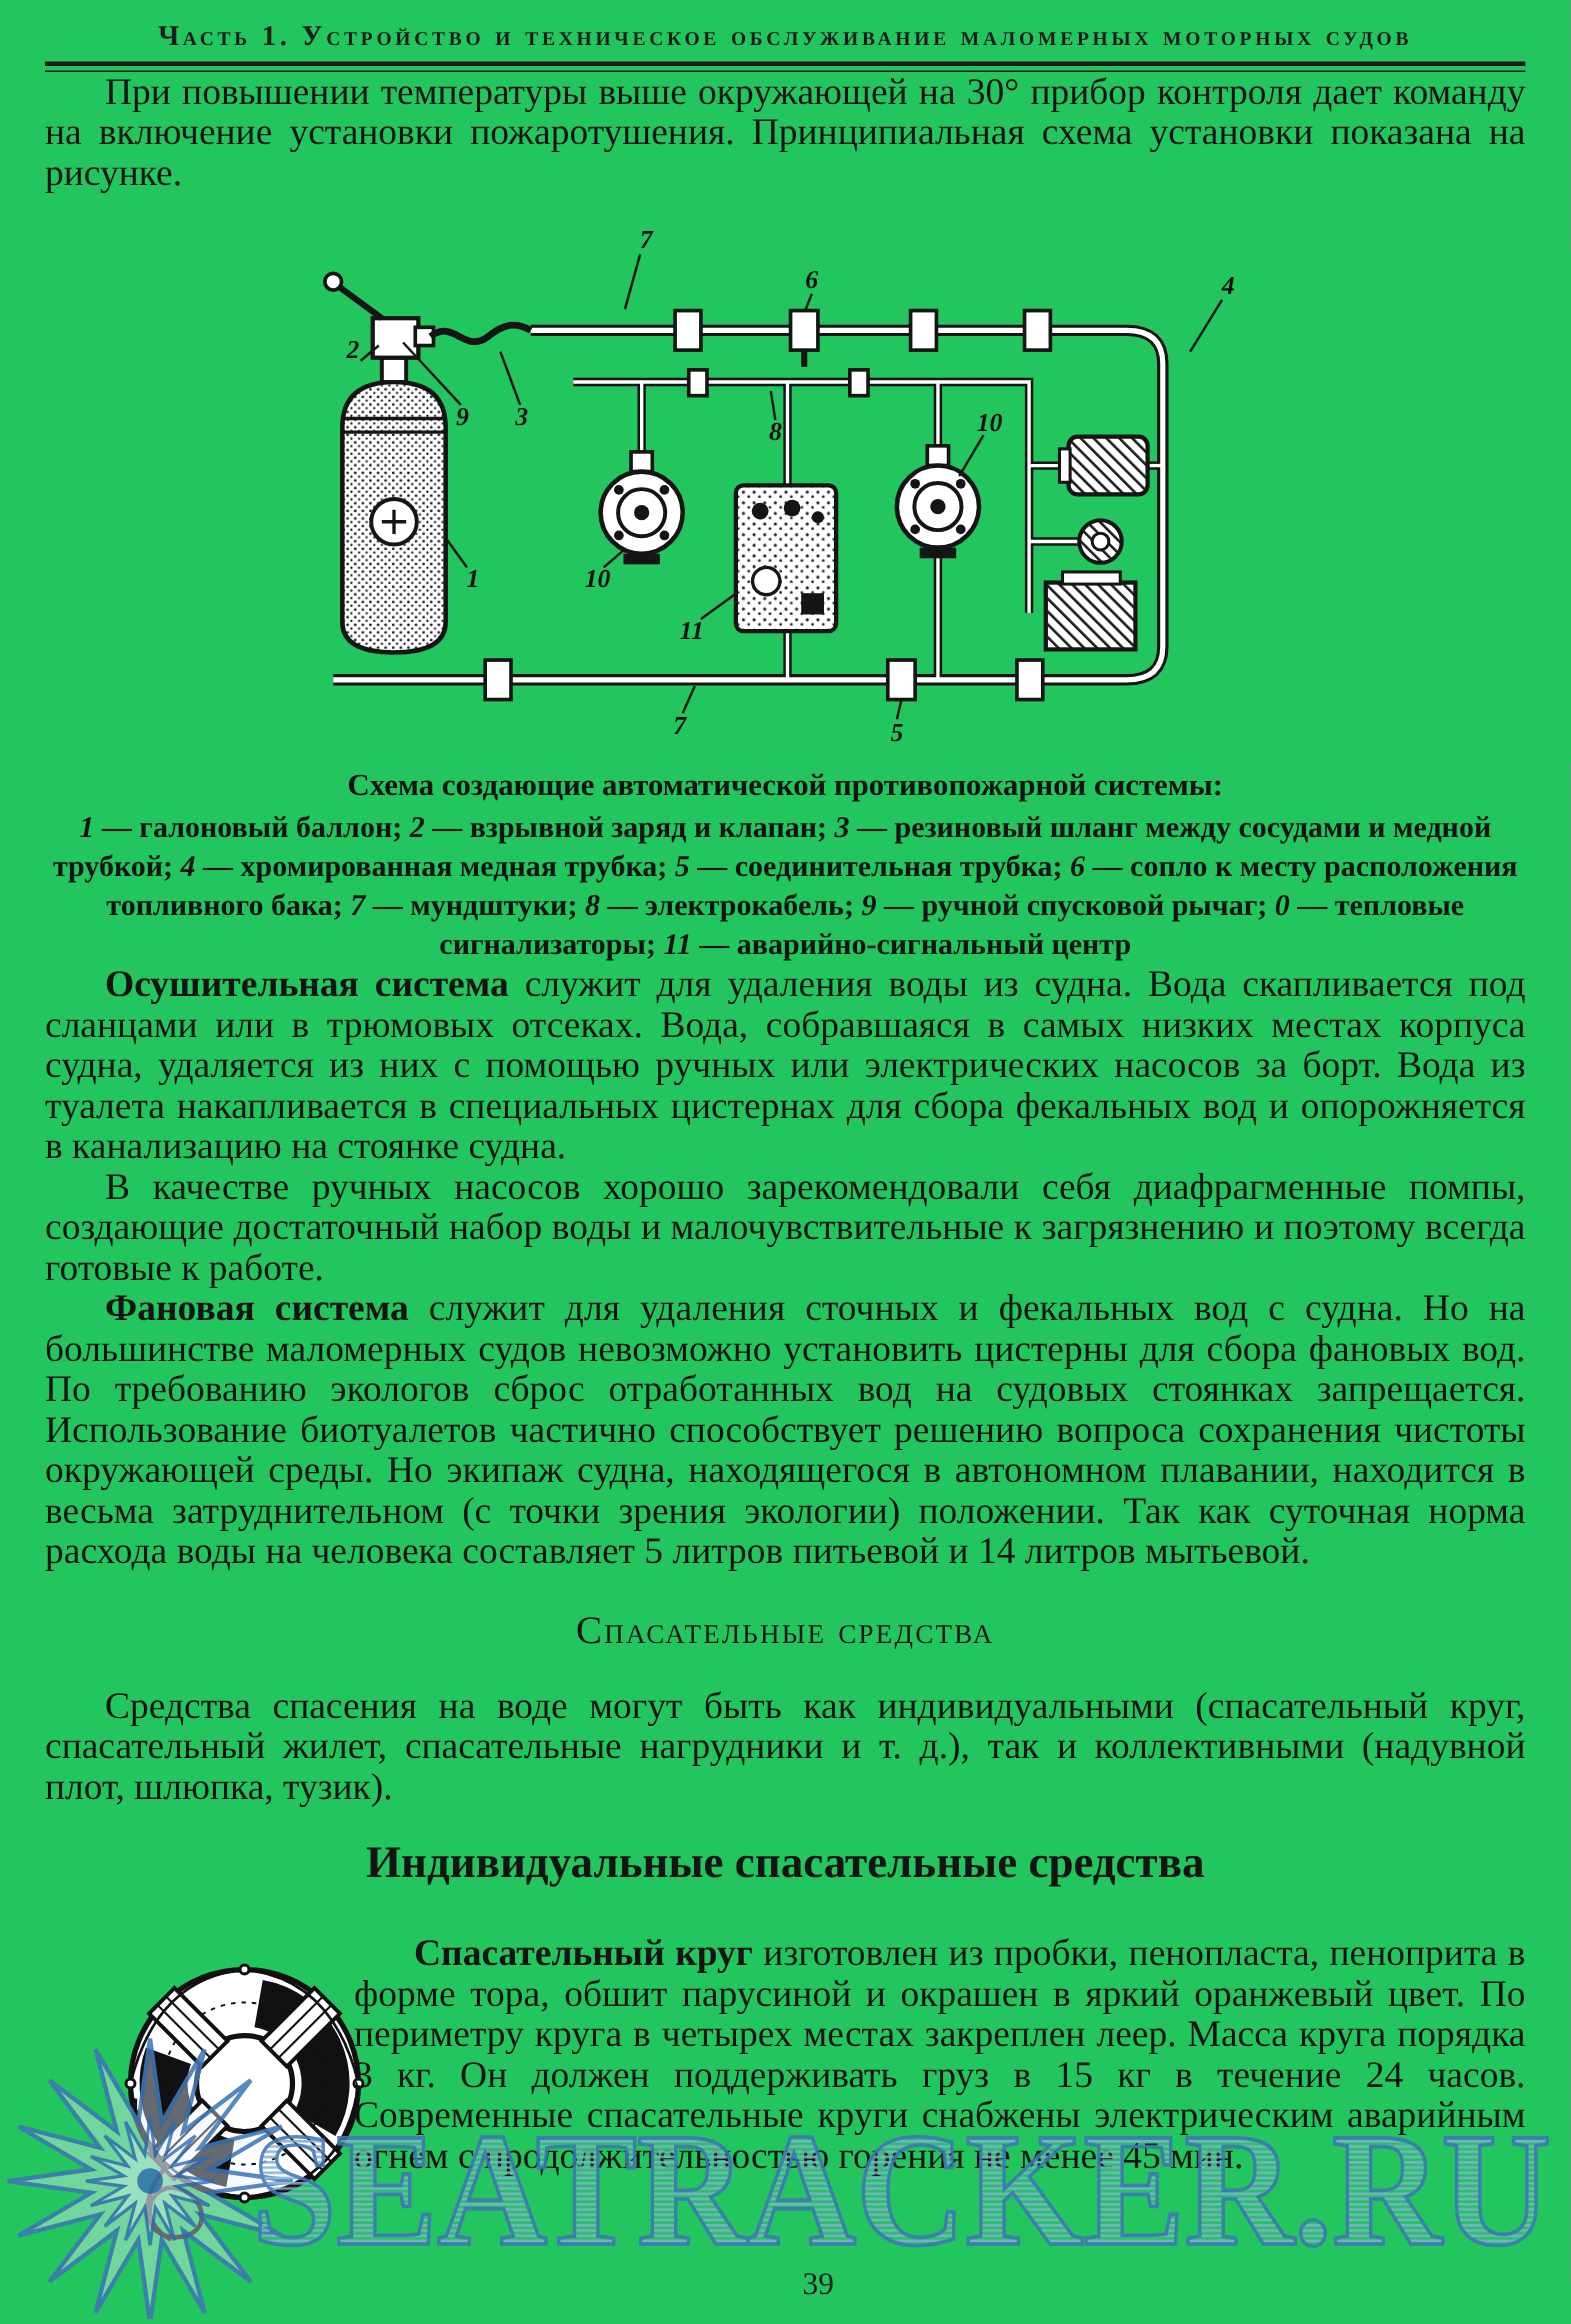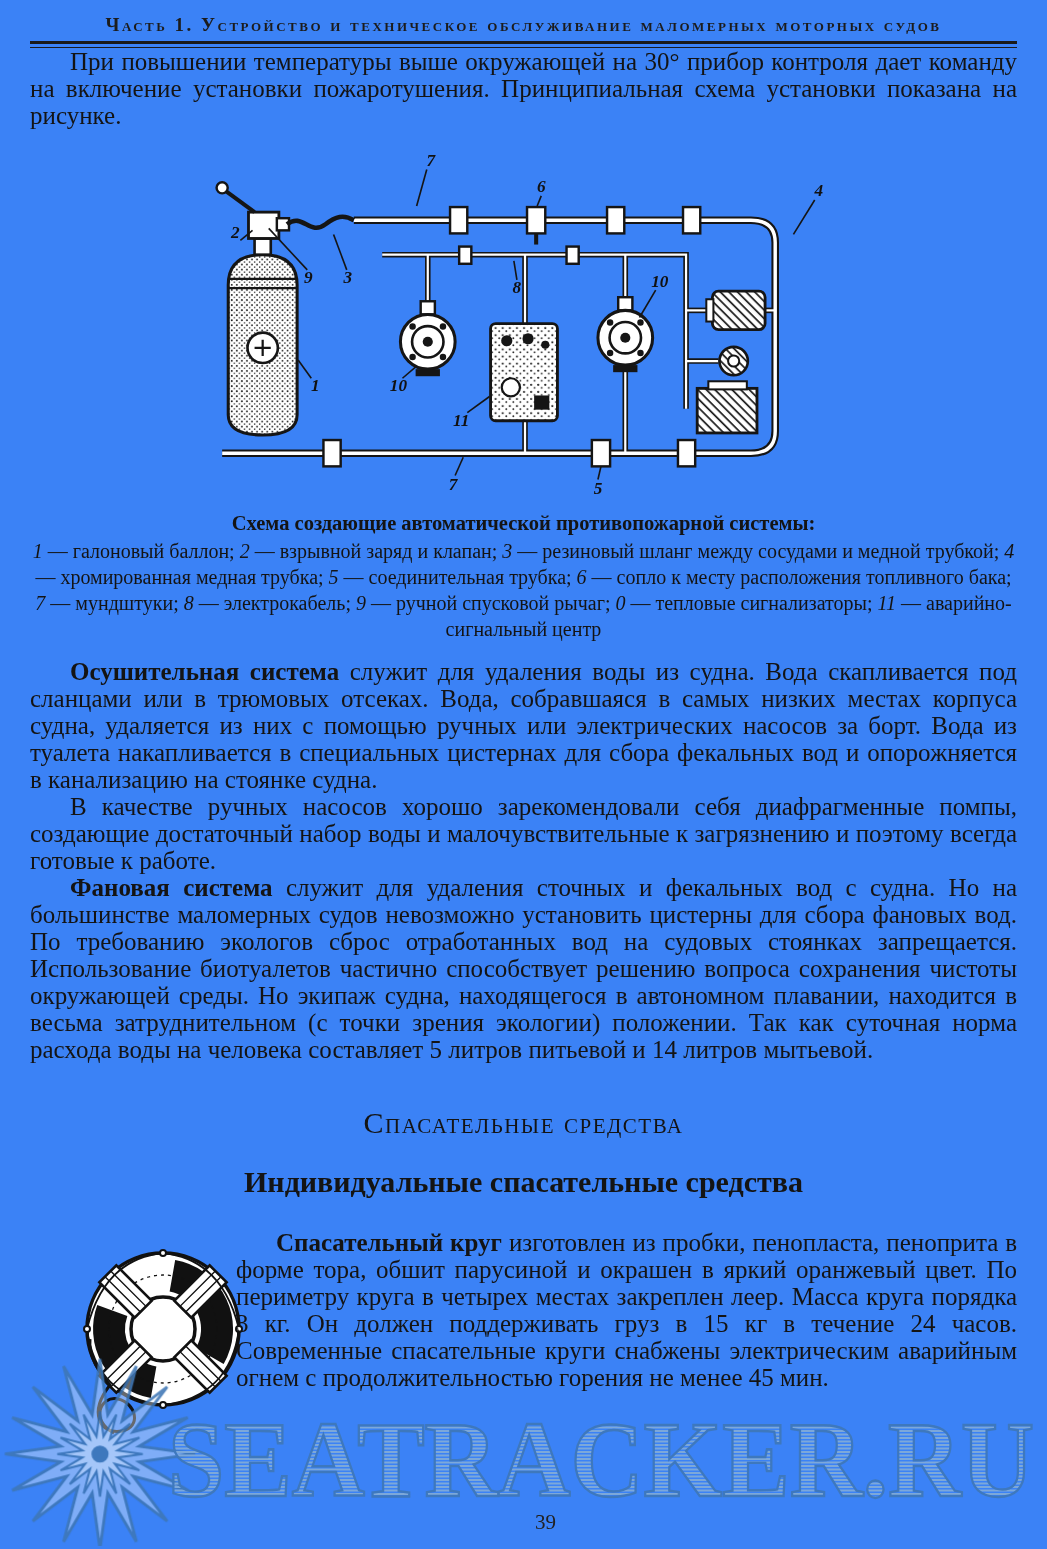--- a/index.html
+++ b/index.html
@@ -1,20 +1,20 @@
 <!DOCTYPE html>
 <html><head>
 <meta charset="utf-8">
 <style>
   html,body{margin:0;padding:0;background:#888;}
   .page{
     position:relative;
     width:1047px;height:1549px;
     margin:0 auto;
-    background:#3b82f6;
+    background:#22c55e;
     color:#141414;
     font-family:"Liberation Serif", serif;
     overflow:hidden;
   }
   .content{padding:8px 30px 0 30px;}
   .pagehead{
     text-align:center;
     font-weight:bold;
     font-variant:small-caps;
     letter-spacing:2.5px;
@@ -40,29 +40,29 @@
   .mt-d1{margin-top:22px;}
   .mt-d2{margin-top:8px;}
   .mt-sew{margin-top:16px;}
   .mt-resc{margin-top:18px;}
   .mt-ring{margin-top:8px;}
   .figwrap{margin-top:12px;text-align:center;}
   .figcaption{
     text-align:center;font-weight:bold;font-size:20.5px;line-height:26px;margin:8px 0 0 0;
   }
   .legend{
-    text-align:center;font-size:20px;line-height:26px;margin:2px auto 16px auto;max-width:985px;
+    text-align:center;font-size:20px;line-height:26px;margin:2px auto 0 auto;max-width:985px;font-weight:bold;
   }
   .legend i{font-style:italic;}
   .secheading{
     text-align:center;
     font-variant:small-caps;
-    font-size:30px;
+    font-size:26px;
     letter-spacing:1.5px;
-    margin-top:43px;
+    margin-top:24px;
     font-weight:normal;
   }
   .subheading{
     text-align:center;
     font-weight:bold;
     font-size:30px;
     margin-top:20px;
   }
   .ringwrap{
     float:left;
@@ -239,20 +239,21 @@
       <p class="legend"><i>1</i> — галоновый баллон; <i>2</i> — взрывной заряд и клапан; <i>3</i> — резиновый шланг между сосудами и медной трубкой; <i>4</i> — хромированная медная трубка; <i>5</i> — соединительная трубка; <i>6</i> — сопло к месту расположения топливного бака; <i>7</i> — мундштуки; <i>8</i> — электрокабель; <i>9</i> — ручной спусковой рычаг; <i>0</i> — тепловые сигнализаторы; <i>11</i> — аварийно-сигнальный центр</p>
     </div>
 
     <p class="body mt-d1"><b>Осушительная система</b><span> служит для удаления воды из судна. Вода скапливается под сланцами или в трюмовых отсеках. Вода, собравшаяся в самых низких местах корпуса судна, удаляется из них с помощью ручных или электрических насосов за борт. Вода из туалета накапливается в специальных цистернах для сбора фекальных вод и опорожняется в канализацию на стоянке судна.</span></p>
     <p class="body mt-d2">В качестве ручных насосов хорошо зарекомендовали себя диафрагменные помпы, создающие достаточный набор воды и малочувствительные к загрязнению и поэтому всегда готовые к работе.</p>
 
     <p class="body mt-sew"><b>Фановая система</b><span> служит для удаления сточных и фекальных вод с судна. Но на большинстве маломерных судов невозможно установить цистерны для сбора фановых вод. По требованию экологов сброс отработанных вод на судовых стоянках запрещается. Использование биотуалетов частично способствует решению вопроса сохранения чистоты окружающей среды. Но экипаж судна, находящегося в автономном плавании, находится в весьма затруднительном (с точки зрения экологии) положении. Так как суточная норма расхода воды на человека составляет 5 литров питьевой и 14 литров мытьевой.</span></p>
 
     <h2 class="secheading">Спасательные средства</h2>
 
+    <p class="body mt-resc">Средства спасения на воде могут быть как индивидуальными (спасательный круг, спасательный жилет, спасательные нагрудники и т. д.), так и коллективными (надувной плот, шлюпка, тузик).</p>
 
     <h3 class="subheading">Индивидуальные спасательные средства</h3>
 
     <p class="body mt-ring">
       <span class="ringwrap">
         <svg viewBox="0 0 188 212" width="188" height="212">
           <g>
             <circle cx="93" cy="94" r="76" fill="#fff" stroke="#111" stroke-width="3.5"></circle>
             <path d="M83.6 147.2 A54 54 0 0 1 42.3 75.5" fill="none" stroke="#111" stroke-width="32"></path>
             <path d="M102.4 40.8 A54 54 0 0 1 139.8 121" fill="none" stroke="#111" stroke-width="32"></path>

